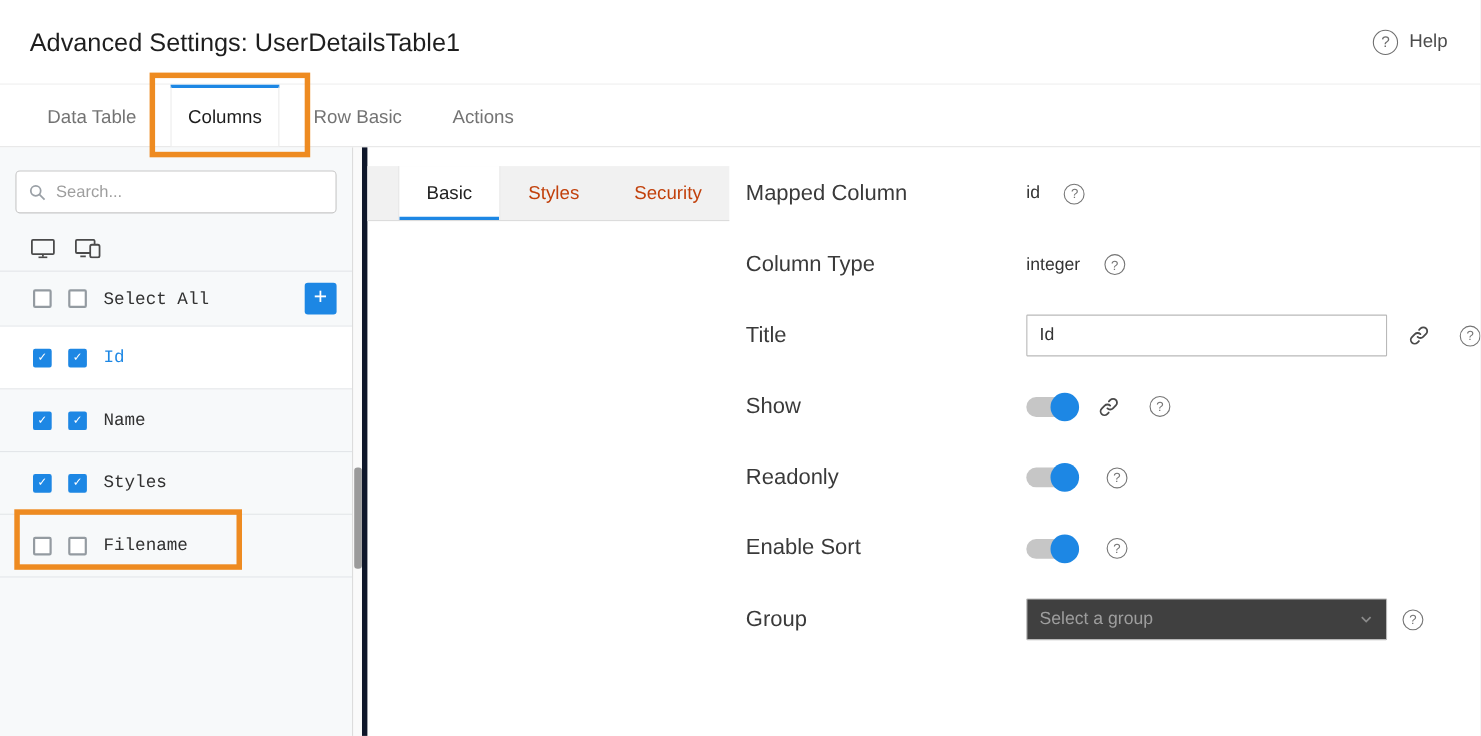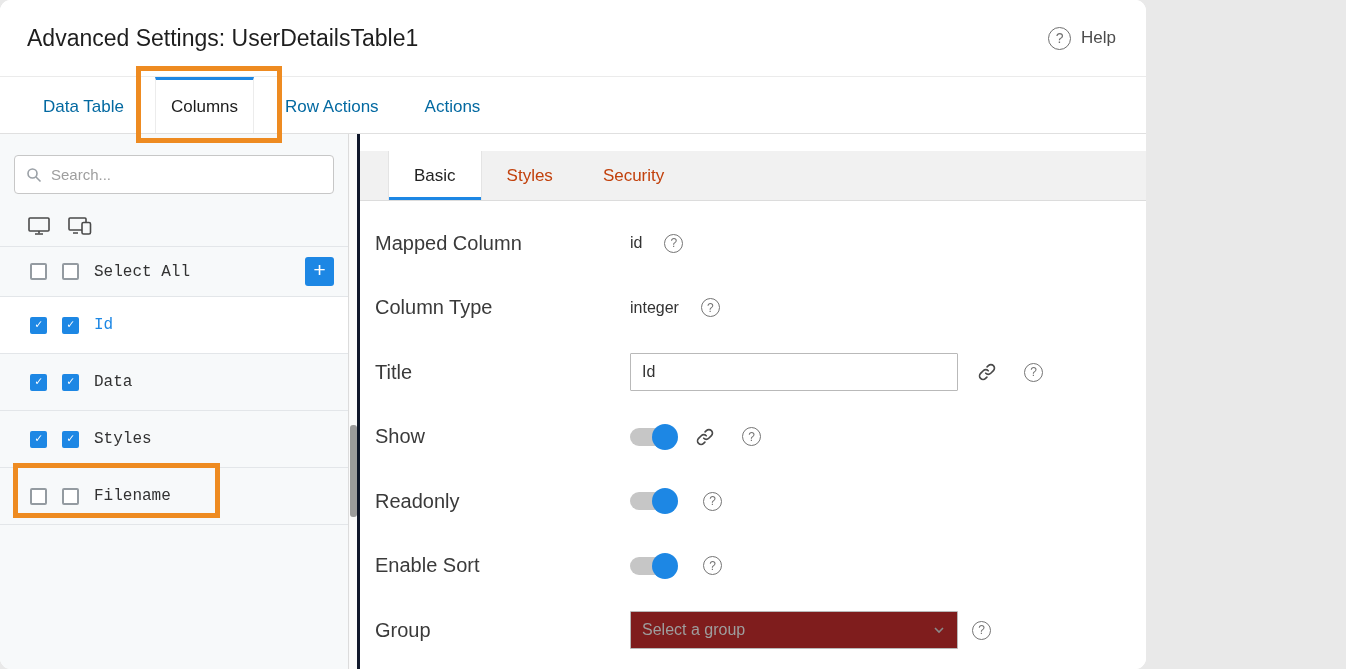--- a/index.html
+++ b/index.html
@@ -1,45 +1,45 @@
 <!DOCTYPE html>
 <html><head>
 <meta charset="utf-8">
 <style>
   * { box-sizing: border-box; margin: 0; padding: 0; }
   html,body { background:#e9e9e9; }
   body { font-family:"Liberation Sans", sans-serif; }
-  .app { position:relative; width:1146px; height:669px; background:#fff; overflow:hidden;border-radius:11px; }
+  .app { position:relative; width:1346px; height:669px; background:#fff; overflow:hidden; }
 
   
   .header { height:77px; display:flex; align-items:center; justify-content:space-between;
             padding:0 30px 0 27px; background:#fff; border-bottom:1px solid #ebebeb; }
   .page-title { font-size:23px; font-weight:400; color:#1e1e1e; }
   .help { display:flex; align-items:center; gap:10px; color:#4c4c4c; font-size:17px; cursor:pointer; }
   .qcircle { display:inline-flex; align-items:center; justify-content:center;
              border:1.5px solid #6f6f6f; border-radius:50%; color:#6f6f6f; }
   .qcircle.lg { width:23px; height:23px; font-size:14px; }
   .qmark { display:inline-flex; align-items:center; justify-content:center;
            width:19px; height:19px; border:1.5px solid #757575; border-radius:50%;
            color:#757575; font-size:12px; flex:none; }
 
   
   .tabs { height:57px; display:flex; align-items:stretch; padding-left:28px; gap:16px;
           background:#fff; border-bottom:1px solid #e0e0e0; }
-  .tab { display:flex; align-items:center; padding:0 15px; font-size:17px; color:#0369a1;
+  .tab { display:flex; align-items:center; padding:0 15px; font-size:17px; color:#737373;
          border-top:3px solid transparent; cursor:pointer; }
   .tab.active { color:#1c1c1c; border-top:3px solid #1d87e4; background:#fff;
                 border-left:1px solid #ececec; border-right:1px solid #ececec; }
 
   
   .content { display:flex; height:535px; }
   .sidebar { width:348px; background:#f7f9fa; display:flex; flex-direction:column; overflow:hidden; }
   .vscroll { width:9px; background:#fafafa; border-left:1px solid #dcdcdc; position:relative; flex:none; }
   .vthumb { position:absolute; left:1px; top:291px; width:7px; height:92px; background:#9b9b9b; border-radius:3px; }
-  .main { flex:1; background:#fff; border-left:3px solid #0f172a; display:flex; flex-direction:column; }
+  .main { flex:1; background:#fff; border-left:5px solid #0f172a; display:flex; flex-direction:row; }
 
   
   .search-box { margin:21px 14px 12px 14px; height:39px; background:#fff; border:1px solid #c7c7c7;
                 border-radius:4px; display:flex; align-items:center; gap:9px; padding:0 11px; flex:none; }
   .search-box input { border:none; outline:none; flex:1; font-size:15px; color:#333; background:transparent;
                       font-family:"Liberation Sans", sans-serif; }
   .search-box input::placeholder { color:#9e9e9e; }
   .icons-row { height:41px; display:flex; align-items:center; gap:18px; padding:0 0 0 28px;
                border-bottom:1px solid #e3e6e9; flex:none; }
   .srow { height:52px; display:flex; align-items:center; gap:15px; padding:0 14px 0 30px;
@@ -68,21 +68,21 @@
   .static-val { font-size:16px; color:#333; }
   .static-val + .qmark { margin-left:22px; }
   .text-input { width:328px; height:38px; border:1px solid #b9b9b9; border-radius:1px; padding:0 11px;
                 font-size:16px; color:#333; outline:none; font-family:"Liberation Sans", sans-serif; background:#fff; }
   .icon-gap { margin-left:19px; display:inline-flex; cursor:pointer; }
   .q-gap { margin-left:27px; }
   .toggle { position:relative; width:46px; height:18px; background:#c6c6c6; border-radius:9px;
             display:inline-block; cursor:pointer; flex:none; }
   .toggle .knob { position:absolute; right:-2px; top:-4px; width:26px; height:26px; border-radius:50%;
                   background:#1d87e4; }
-  .select-box { width:328px; height:38px; border:1px solid #b9b9b9; border-radius:1px; background:#7f1d1d;
+  .select-box { width:328px; height:38px; border:1px solid #b9b9b9; border-radius:1px; background:#404040;
                 display:flex; align-items:center; justify-content:space-between; padding:0 11px; cursor:pointer; }
   .select-placeholder { font-size:16px; color:#9e9e9e; }
   .select-box + .qmark { margin-left:14px; }
 
   
   .annotation { position:absolute; border:5px solid #ee8b21; pointer-events:none; z-index:20; }
   .ann-columns { left:136px; top:66px; width:146px; height:77px; }
   .ann-filename { left:13px; top:463px; width:207px; height:55px; }
 </style>
 </head>
@@ -94,21 +94,21 @@
     <div class="page-title">Advanced Settings: UserDetailsTable1</div>
     <div class="help">
       <span class="qcircle lg">?</span>
       <span>Help</span>
     </div>
   </div>
 
   <div class="tabs">
     <div class="tab">Data Table</div>
     <div class="tab active">Columns</div>
-    <div class="tab">Row Actions</div>
+    <div class="tab">Row Basic</div>
     <div class="tab">Actions</div>
   </div>
 
   <div class="content">
 
     <div class="sidebar">
       <div class="search-box">
         <svg width="16" height="16" viewBox="0 0 16 16" fill="none" stroke="#9aa0a6" stroke-width="1.6">
           <circle cx="6.5" cy="6.5" r="4.5"></circle>
             <line x1="10" y1="10" x2="14.5" y2="14.5"></line>
@@ -146,21 +146,21 @@
         <span class="srow-label">Id</span>
       </div>
 
       <div class="srow tall">
         <span class="cb checked">
             <span class="mark">✓</span>
           </span>
         <span class="cb checked">
             <span class="mark">✓</span>
           </span>
-        <span class="srow-label">Data</span>
+        <span class="srow-label">Name</span>
       </div>
 
       <div class="srow tall">
         <span class="cb checked">
             <span class="mark">✓</span>
           </span>
         <span class="cb checked">
             <span class="mark">✓</span>
           </span>
         <span class="srow-label">Styles</span>

